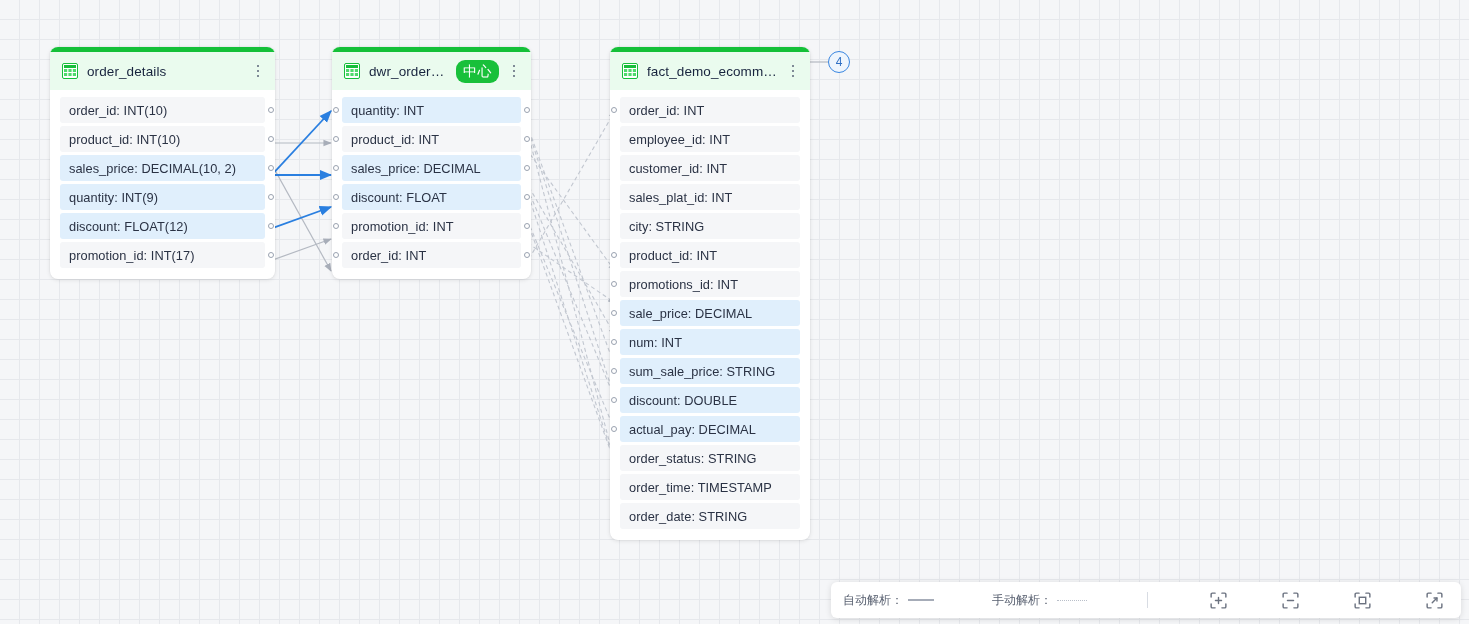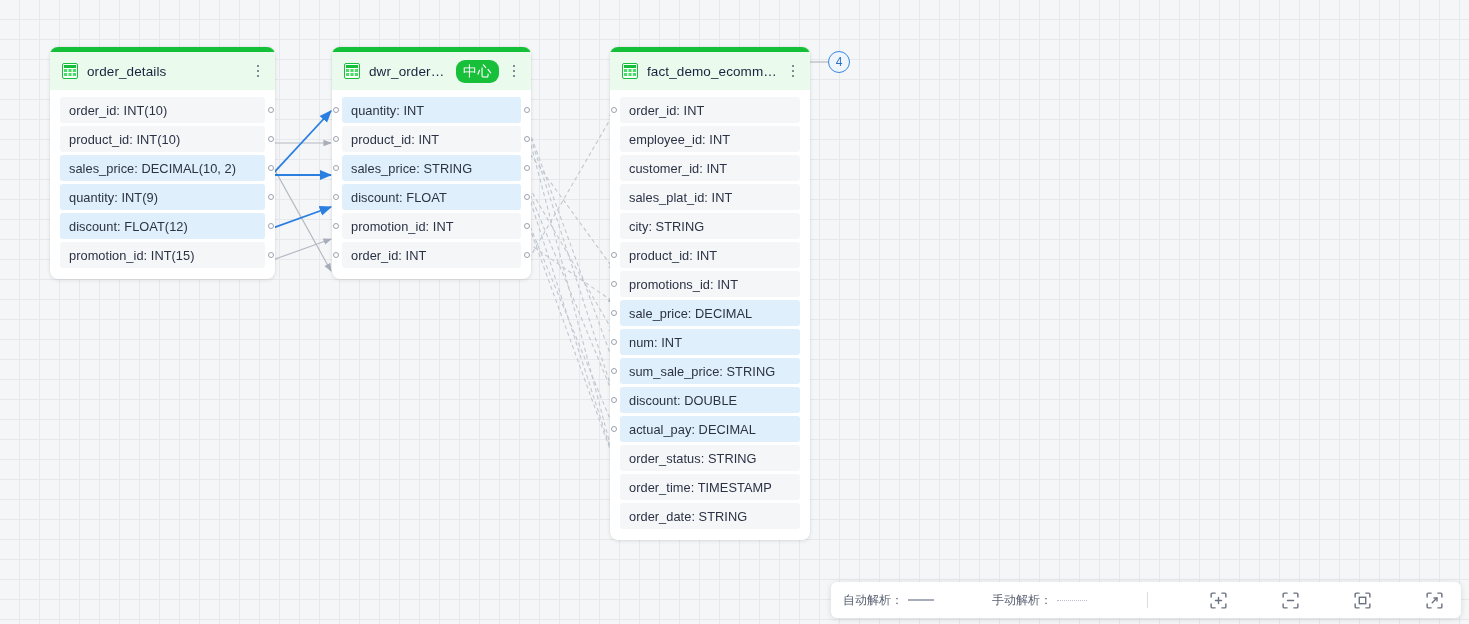--- a/index.html
+++ b/index.html
@@ -298,21 +298,21 @@
         </div>
         <div class="field hl">
           <span class="field-label">quantity: INT(9)</span>
           <span class="port right"></span>
         </div>
         <div class="field hl">
           <span class="field-label">discount: FLOAT(12)</span>
           <span class="port right"></span>
         </div>
         <div class="field">
-          <span class="field-label">promotion_id: INT(15)</span>
+          <span class="field-label">promotion_id: INT(17)</span>
           <span class="port right"></span>
         </div>
       </div>
   </div>
 
   <div class="node" id="node-1" style="left:332px; top:47px; width:199px;">
     <div class="node-topbar"></div>
     <div class="node-header">
       <svg class="tbl-icon" viewBox="0 0 16 16">
         <rect x="0.5" y="0.5" width="15" height="15" rx="1.5" fill="#fff" stroke="#16bf3a"></rect>
@@ -338,21 +338,21 @@
           <span class="field-label">quantity: INT</span>
           <span class="port right"></span>
         </div>
         <div class="field">
           <span class="port left"></span>
           <span class="field-label">product_id: INT</span>
           <span class="port right"></span>
         </div>
         <div class="field hl">
           <span class="port left"></span>
-          <span class="field-label">sales_price: STRING</span>
+          <span class="field-label">sales_price: DECIMAL</span>
           <span class="port right"></span>
         </div>
         <div class="field hl">
           <span class="port left"></span>
           <span class="field-label">discount: FLOAT</span>
           <span class="port right"></span>
         </div>
         <div class="field">
           <span class="port left"></span>
           <span class="field-label">promotion_id: INT</span>

